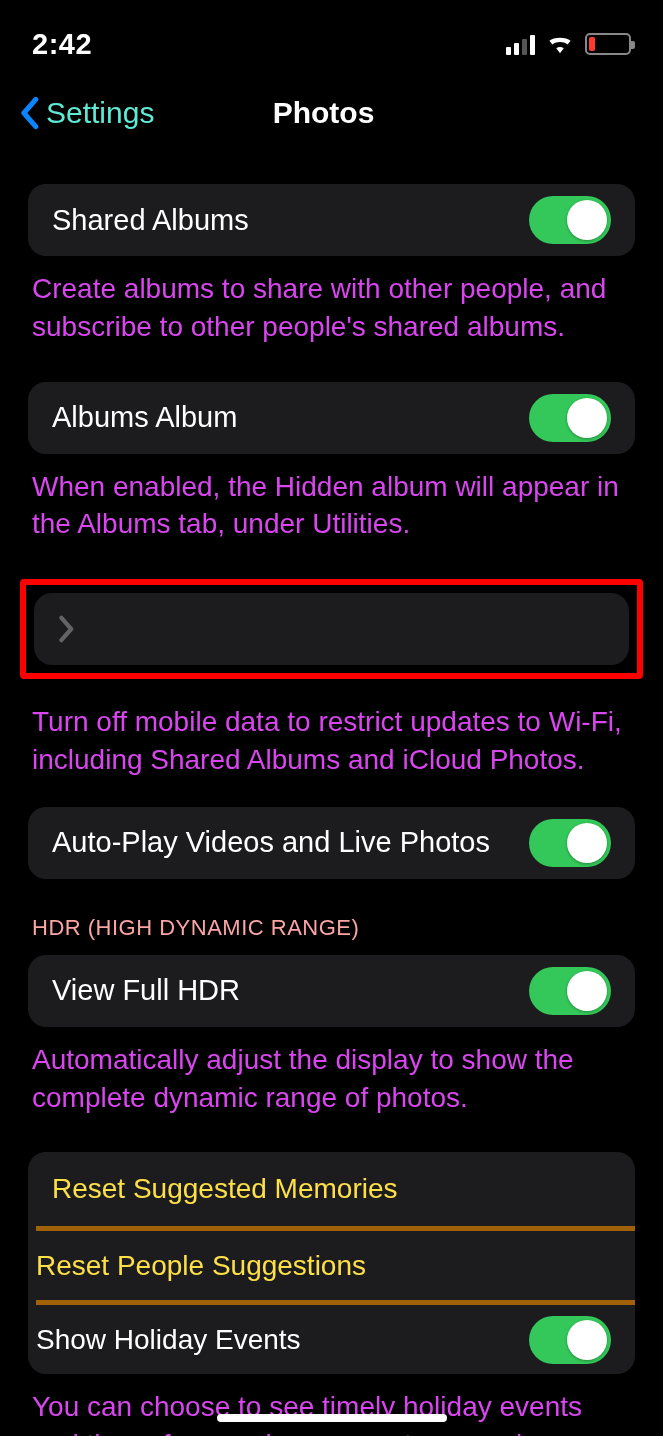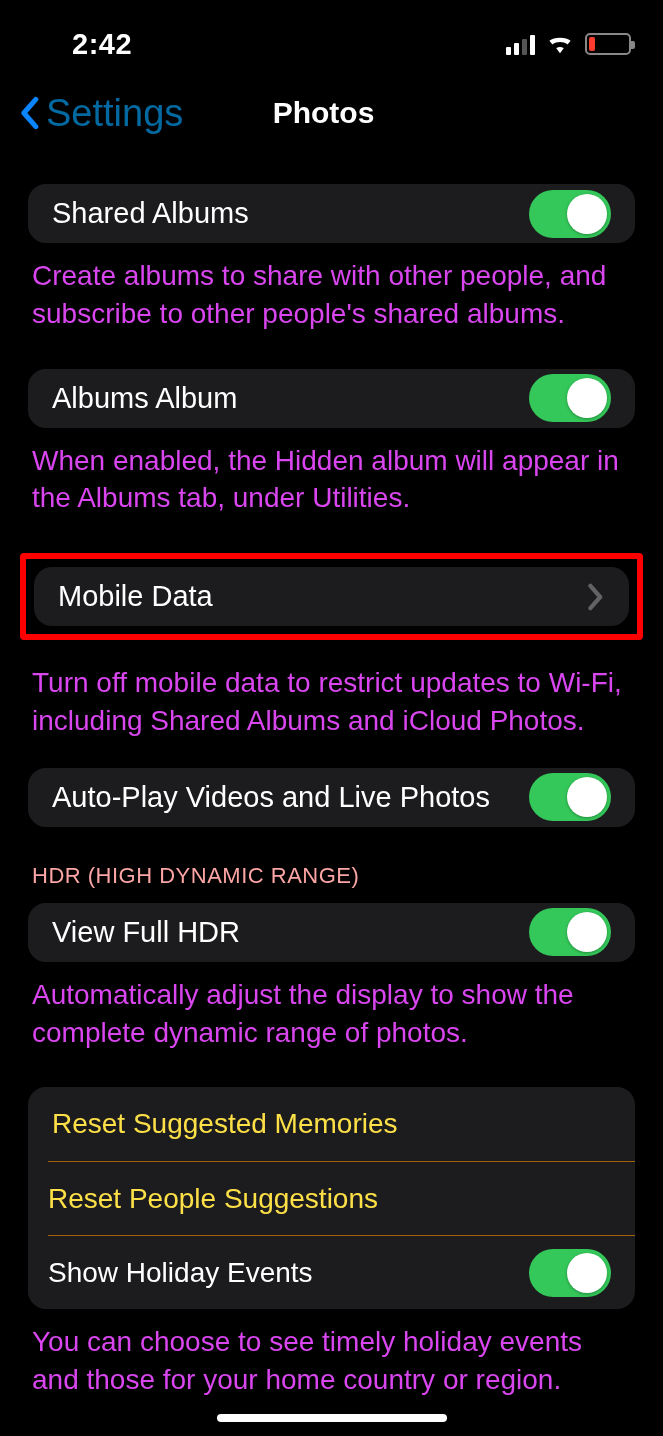--- a/index.html
+++ b/index.html
@@ -15,21 +15,20 @@
     display: flex;
     align-items: center;
     justify-content: space-between;
     padding: 18px 32px 0 32px;
     height: 70px;
   }
   .status-time {
     font-size: 29px;
     font-weight: 600;
     letter-spacing: 0.5px;
-    margin-left: 40px;
   }
   .status-icons {
     display: flex;
     align-items: center;
     gap: 10px;
   }
   .cell-bars {
     display: flex;
     align-items: flex-end;
     gap: 3px;
@@ -60,38 +59,38 @@
   }
   .nav-bar {
     display:flex; align-items:center;
     height: 86px;
     padding: 0 18px;
     position: relative;
     background: #000;
   }
   .back-btn {
     display:flex; align-items:center;
-    color:#0369a1; font-size:38px;
+    color:#5eead4; font-size:30px;
     gap:6px;
   }
   .back-btn svg { width:22px; height:34px; }
   .nav-title {
     position:absolute; left:0; right:16px;
     text-align:center; font-size:30px; font-weight:600;
     pointer-events:none;
   }
   .content { padding: 28px 0 0; }
   .group { padding: 0 28px; margin-bottom: 36px; }
   .group.highlighted { padding: 0 20px 0 20px; margin-bottom: 28px; }
   .cell {
     background:#1c1c1e;
     border-radius:18px;
     display:flex; align-items:center; justify-content:space-between;
     padding: 0 24px;
-    height: 59px;
+    height: 72px;
   }
   .cell-label { font-size:29px; font-weight:400; }
   .toggle {
     width:82px; height:48px; border-radius:24px;
     background:#34c759; position:relative;
     flex-shrink:0;
   }
   .toggle::after {
     content:""; position:absolute; right:4px; top:4px;
     width:40px; height:40px; border-radius:50%; background:#fff;
@@ -119,22 +118,22 @@
   .list {
     background:#1c1c1e; border-radius:18px;
     overflow:hidden;
   }
   .list-row {
     display:flex; align-items:center; justify-content:space-between;
     padding: 0 24px; height:74px;
     font-size:28px;
   }
   .list-row + .list-row {
-    border-top:1px solid #a16207;
-    margin-left:20px; padding-left:0; padding-right:24px;align-items:center;
+    border-top:5px solid #a16207;
+    margin-left:8px; padding-left:0; padding-right:24px;align-items:center;
   }
   .link-row { color:#fde047; }
   .home-indicator {
     position:absolute; bottom:14px; left:50%;
     transform:translateX(-50%);
     width:230px; height:8px; border-radius:4px;
     background:#fff;
   }
 </style>
 </head>
@@ -184,21 +183,20 @@
     <div class="cell">
       <span class="cell-label">Albums Album</span>
       <div class="toggle"></div>
     </div>
     <div class="footer-text">When enabled, the Hidden album will appear in the Albums tab, under Utilities.</div>
   </div>
 
   <div class="group highlighted">
     <div class="highlight-box">
       <div class="cell">
-        <span class="cell-label">Mobile Data</span>
         <div class="chevron">
           <svg viewBox="0 0 12 20">
               <path fill="none" stroke="#636366" stroke-width="3" stroke-linecap="round" stroke-linejoin="round" d="M2 2 L9 10 L2 18"></path>
             </svg>
         </div>
       </div>
     </div>
     <div class="footer-text" style="padding-left:12px;padding-right:12px;">Turn off mobile data to restrict updates to Wi-Fi, including Shared Albums and iCloud Photos.</div>
   </div>
 

